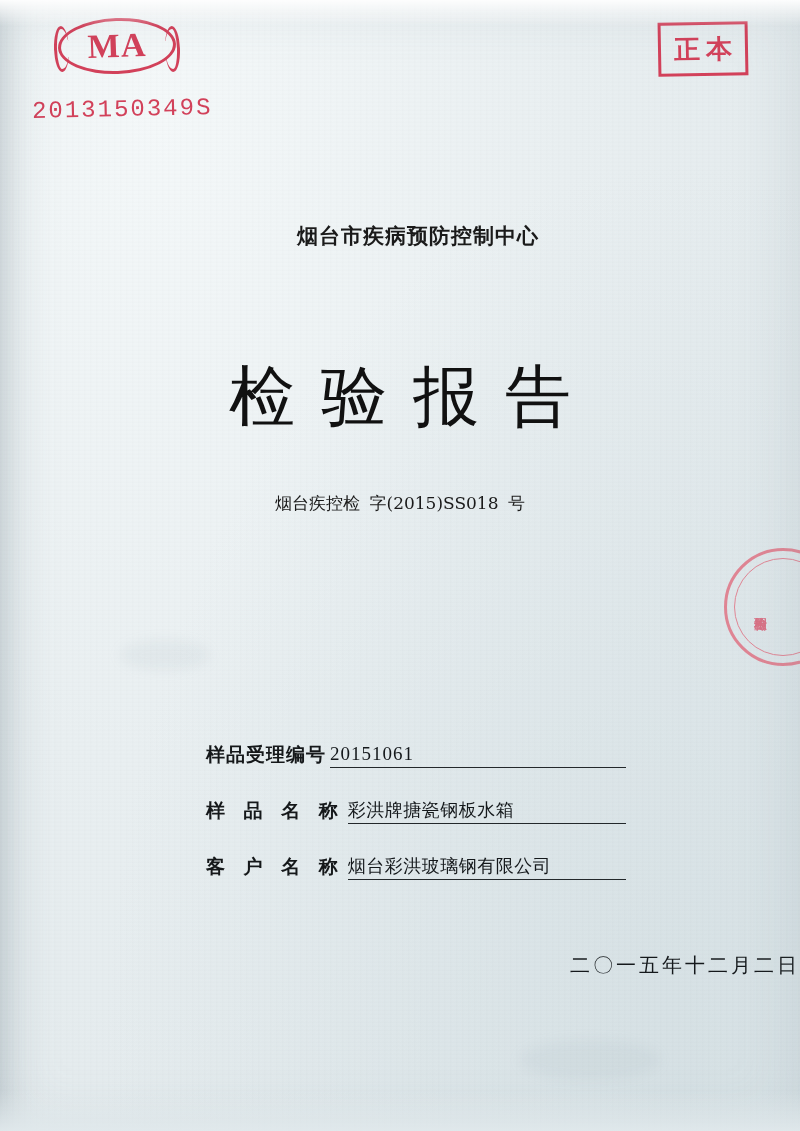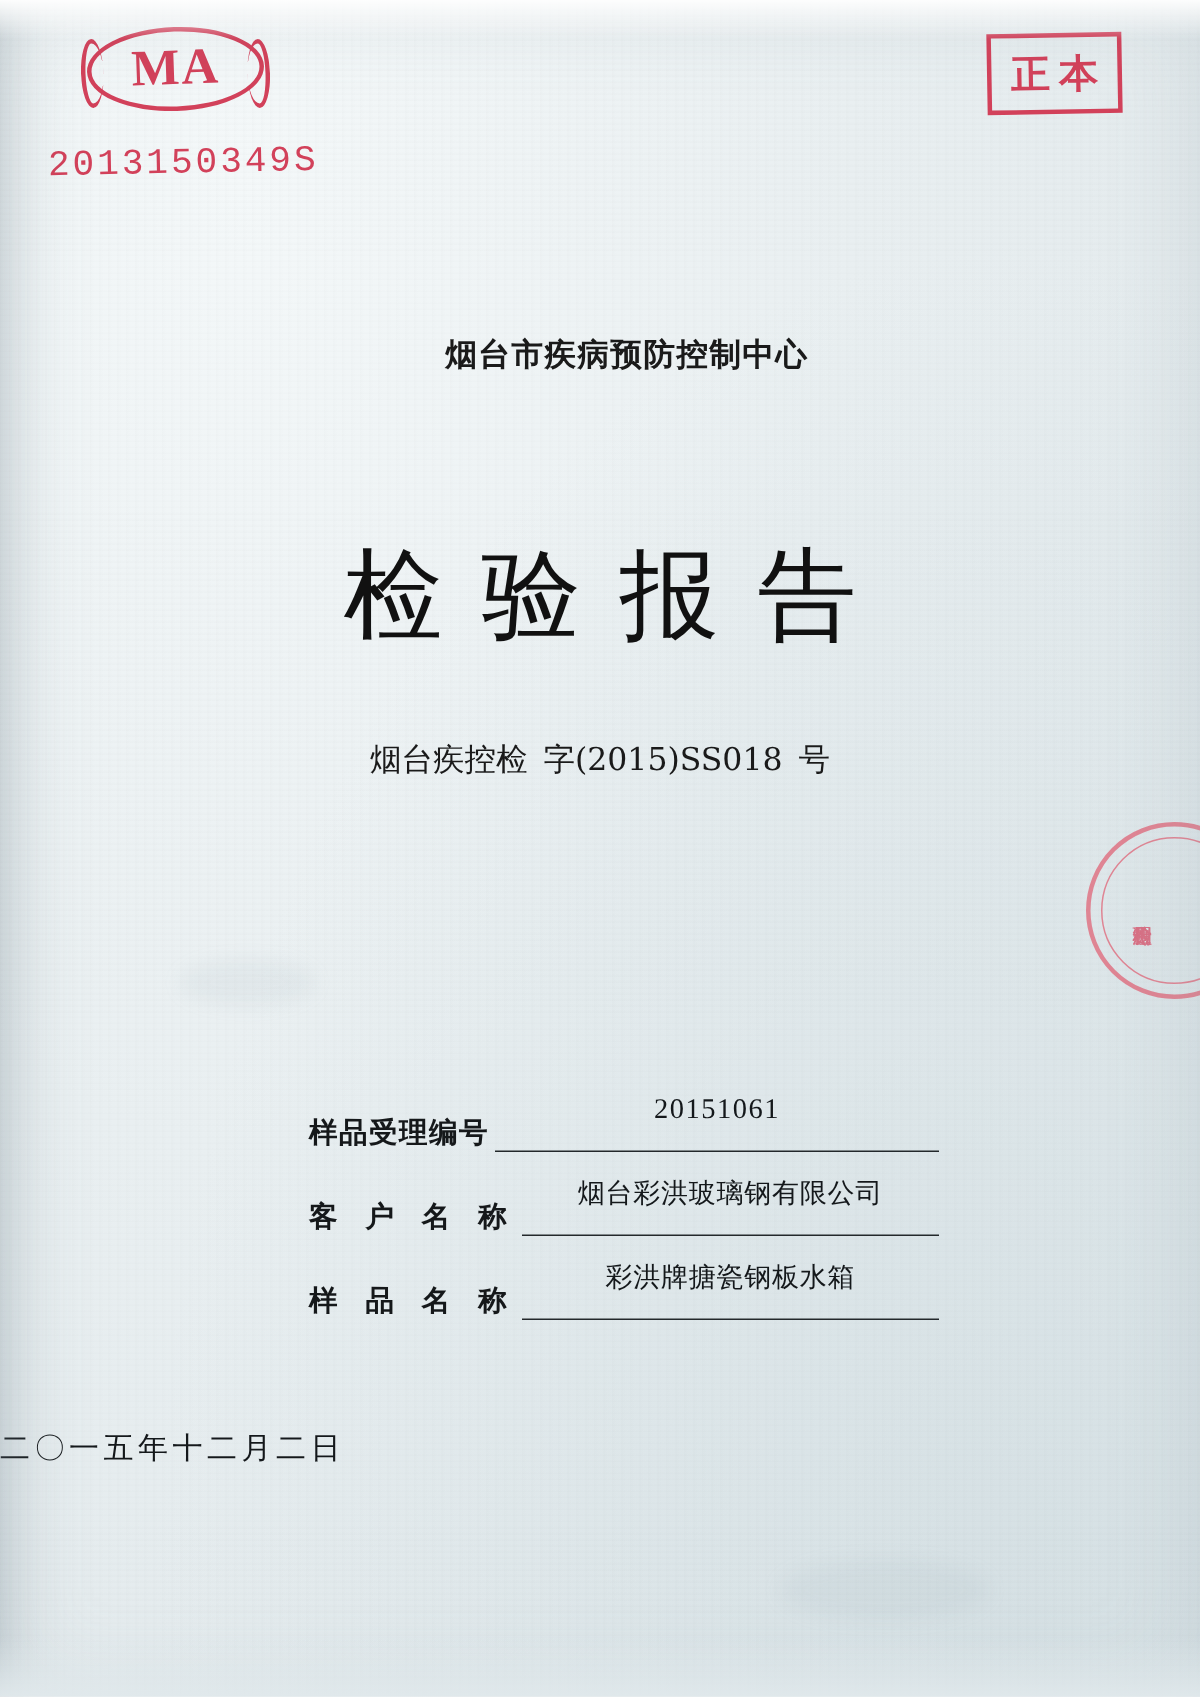--- a/index.html
+++ b/index.html
@@ -188,21 +188,21 @@
     padding-left: 26px;
   }
 
   .report-no {
     position: absolute;
     top: 492px;
     left: 0;
     right: 0;
     text-align: center;
     font-family: "DejaVu Serif", serif;
-    font-size: 21px;
+    font-size: 17px;
     color: #1a1a1a;
   }
   .report-no .seg { margin: 0 2px; }
 
   
   .fields {
     position: absolute;
     top: 738px;
     left: 206px;
     width: 420px;
@@ -218,38 +218,38 @@
     font-size: 19px;
     font-weight: bold;
     color: #15181a;
     white-space: nowrap;
     letter-spacing: 1px;
   }
   .field-value {
     flex: 1;
     margin-left: 4px;
     border-bottom: 1.6px solid #23282b;
-    text-align: center;
+    text-align: left;
     font-family: "DejaVu Serif", serif;
     font-size: 18px;
     color: #14181b;
-    padding-bottom: 16px;
+    padding-bottom: 2px;
     line-height: 22px;
     letter-spacing: 0.5px;
   }
   .field-row.row-1 .field-value { font-family: "Liberation Serif", serif; font-size: 19px; letter-spacing: 1px;}
   .field-row.row-2 .field-label,
   .field-row.row-3 .field-label { letter-spacing: 6px; }
 
   .date-line {
     position: absolute;
     top: 952px;
     left: 0;
     right: 0;
-    text-align: left;
+    text-align: right;
     font-family: "DejaVu Serif", serif;
     font-size: 20px;
     color: #14181b;
     letter-spacing: 3px;
   }
 
   
   .smudge {
     position: absolute;
     background: rgba(150,170,180,0.10);
@@ -296,30 +296,30 @@
     <span class="seg">号</span>
   </div>
 
   <div class="fields">
 
     <div class="field-row row-1">
       <div class="field-label">样品受理编号</div>
       <div class="field-value">20151061</div>
     </div>
 
+    <div class="field-row row-2">
+      <div class="field-label">样 品 名 称</div>
+      <div class="field-value">彩洪牌搪瓷钢板水箱</div>
+    </div>
+
     <div class="field-row row-3">
       <div class="field-label">客 户 名 称</div>
       <div class="field-value">烟台彩洪玻璃钢有限公司</div>
     </div>
 
-    <div class="field-row row-2">
-      <div class="field-label">样 品 名 称</div>
-      <div class="field-value">彩洪牌搪瓷钢板水箱</div>
-    </div>
-
   </div>
 
   <div class="date-line">二〇一五年十二月二日</div>
 
   <div class="edge-shadow"></div>
   <div class="top-curl"></div>
   <div class="bottom-curl"></div>
 
 </div>
 

